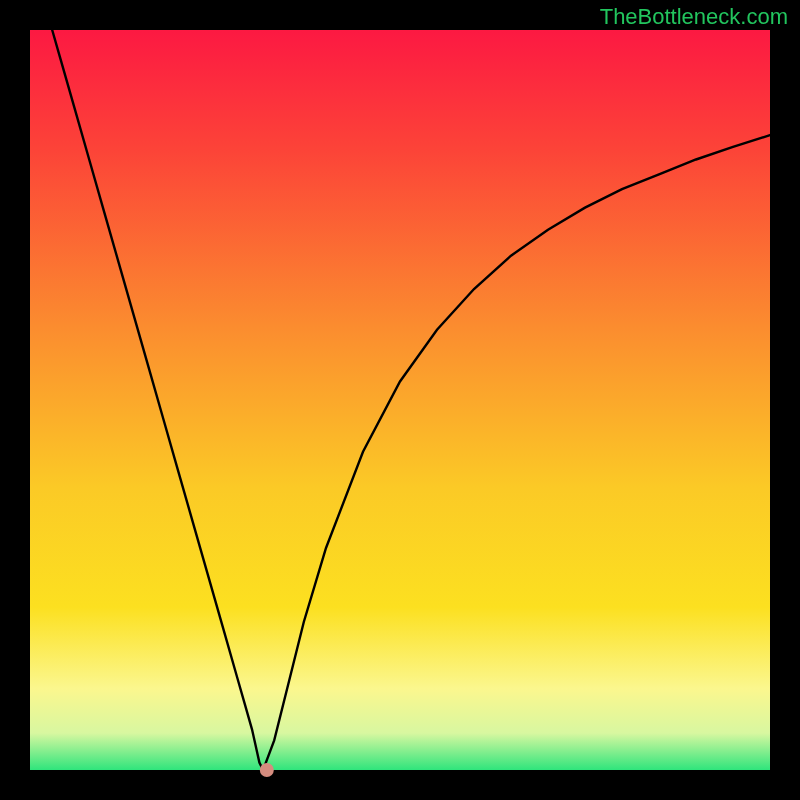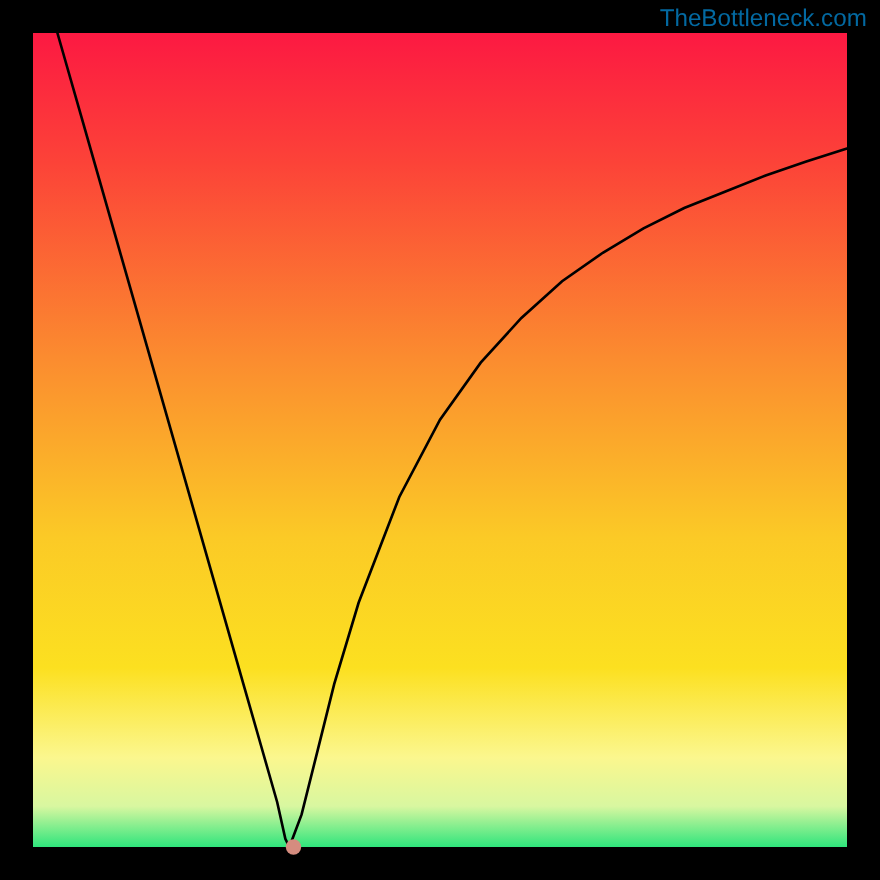--- a/index.html
+++ b/index.html
@@ -16,21 +16,21 @@
     height: 800px;
     background: #000000;
   }
   .watermark {
     position: absolute;
     top: 4px;
     right: 12px;
     font-family: Arial, Helvetica, sans-serif;
     font-size: 22px;
     font-weight: 500;
-    color: #0369a1;
+    color: #22c55e;
     letter-spacing: 0px;
     z-index: 10;
   }
   svg.plot {
     position: absolute;
     left: 0;
     top: 0;
   }
 </style>
 </head>

